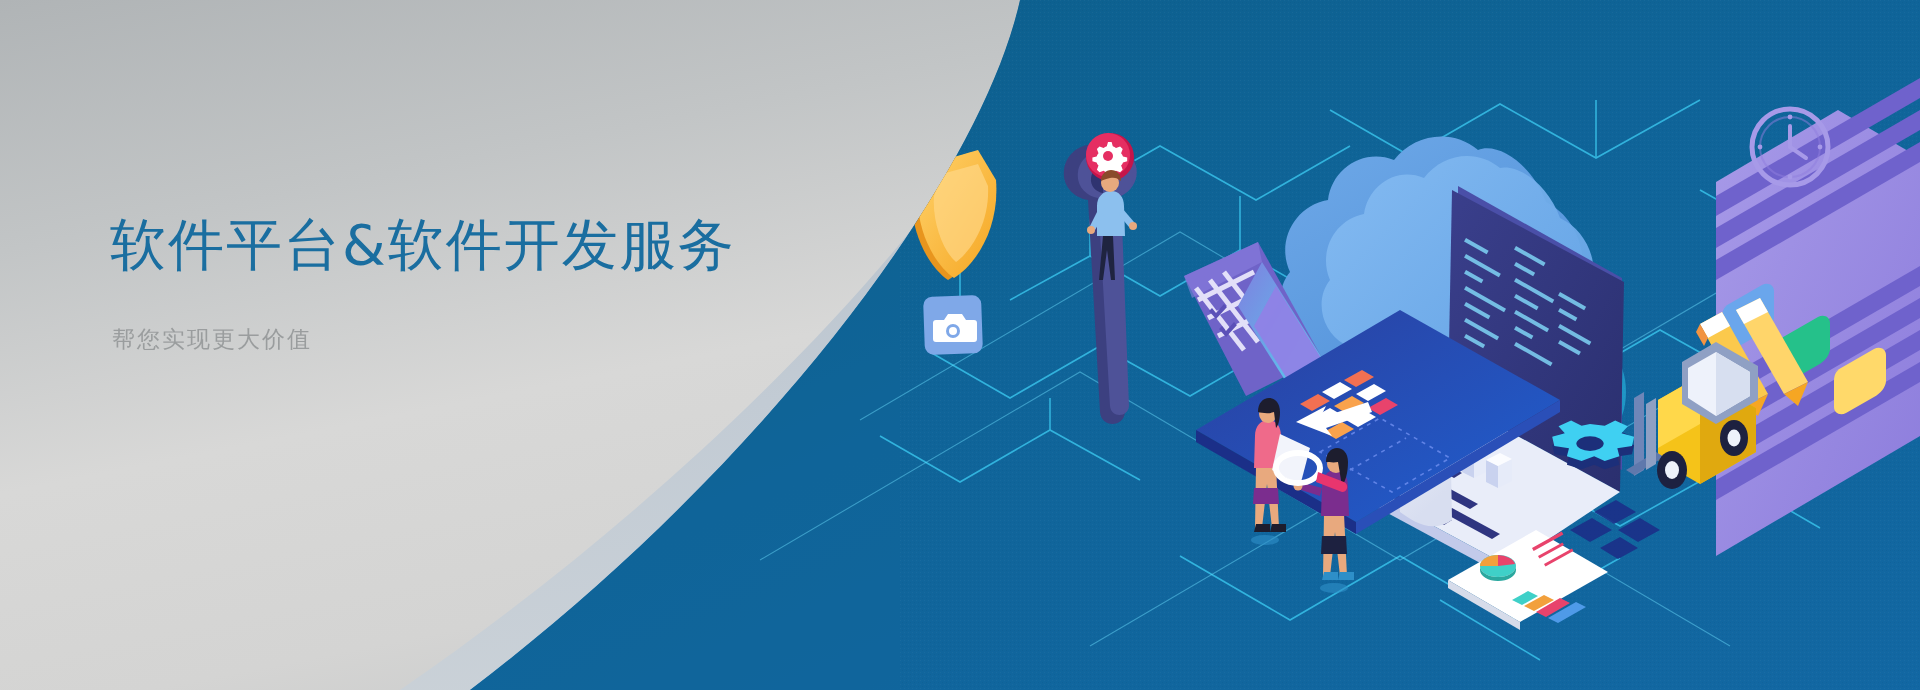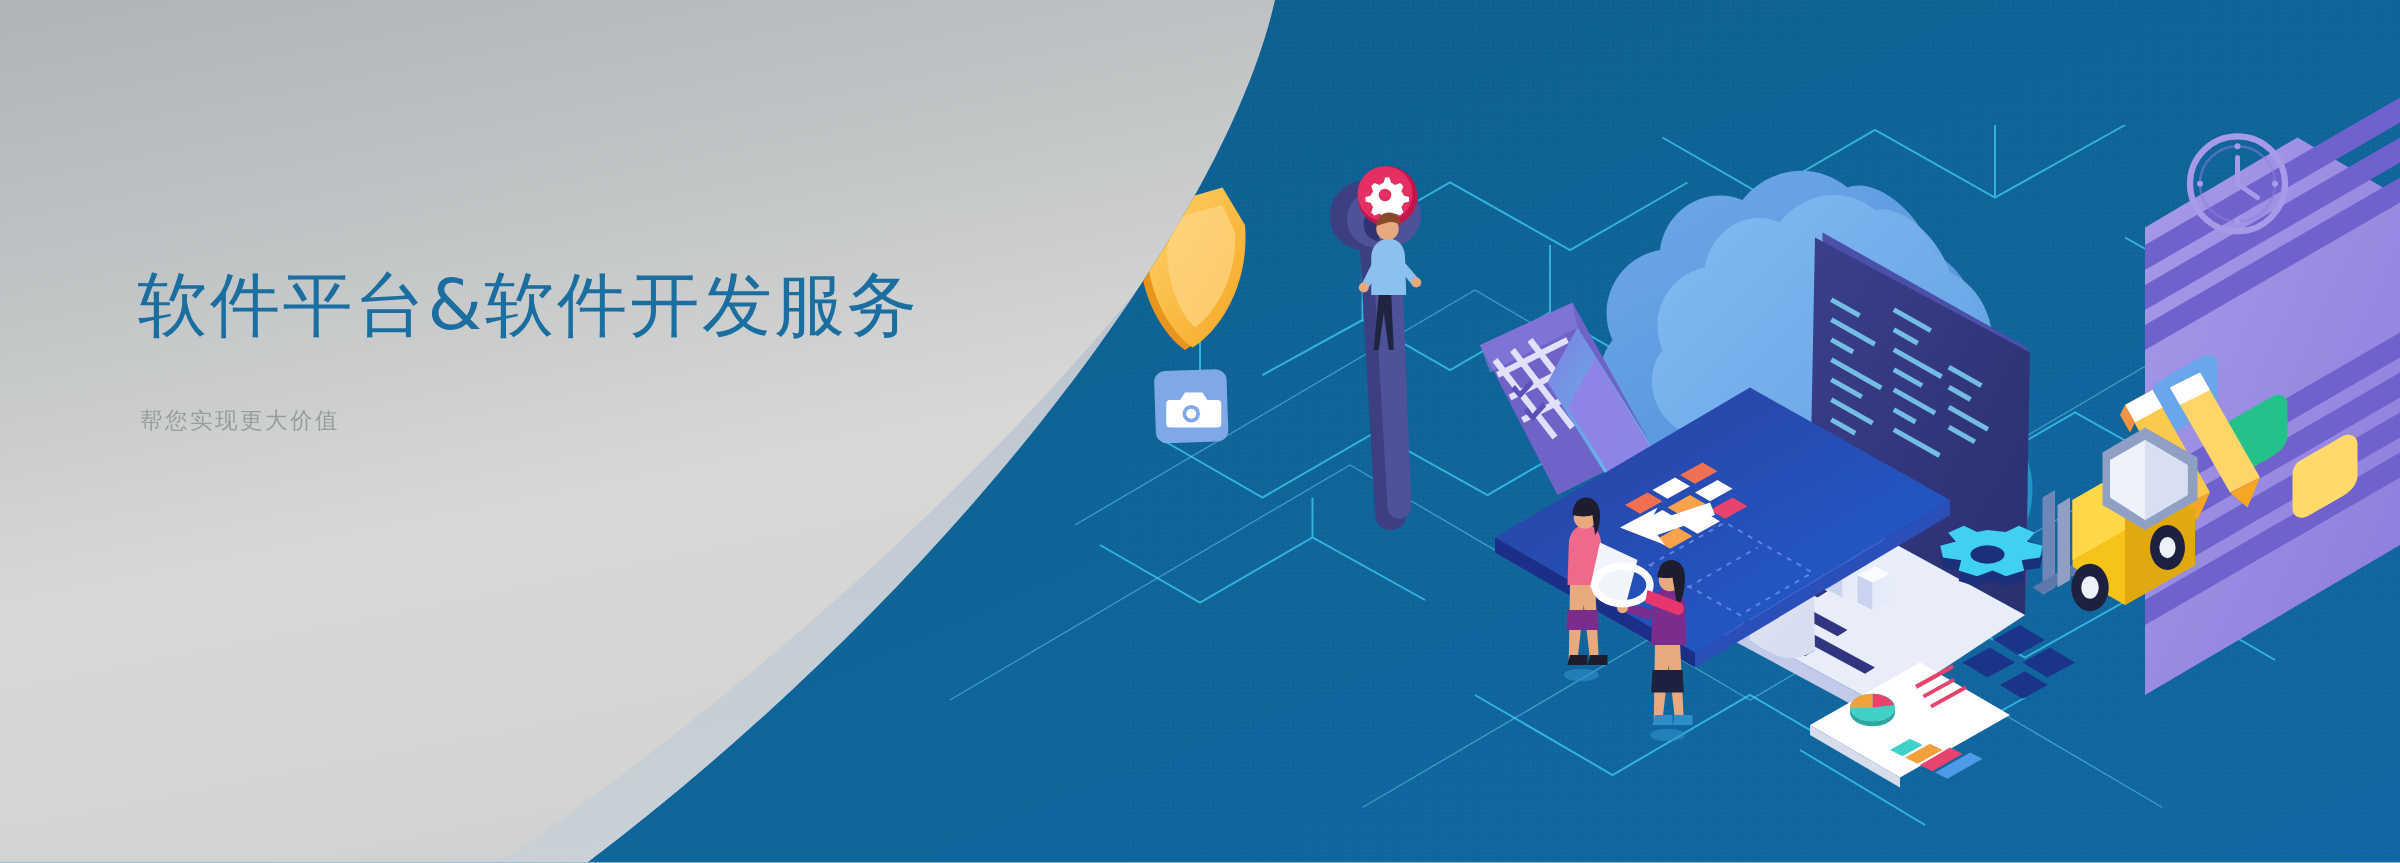--- a/index.html
+++ b/index.html
@@ -13,21 +13,21 @@
   #bannerSvg{position:absolute;inset:0;width:1920px;height:690px;display:block;}
 
   
   .text-block{position:absolute;left:110px;top:212px;width:760px;z-index:40;}
   .headline{
     font-size:56px;line-height:1.18;letter-spacing:2px;font-weight:400;
     color:#1a6ea0;white-space:nowrap;margin:0;
     font-family:"DejaVu Sans","Liberation Sans",sans-serif;
   }
   .subline{
-    margin:46px 0 0 2px;font-size:18px;letter-spacing:2px;font-weight:400;
+    margin:46px 0 0 2px;font-size:23px;letter-spacing:2px;font-weight:400;
     color:#9a9d9e;white-space:nowrap;
     font-family:"DejaVu Sans","Liberation Sans",sans-serif;
   }
 </style>
 </head>
 <body>
 
 <div id="banner">
 
   <svg id="bannerSvg" viewBox="0 0 1920 690" preserveAspectRatio="none">

